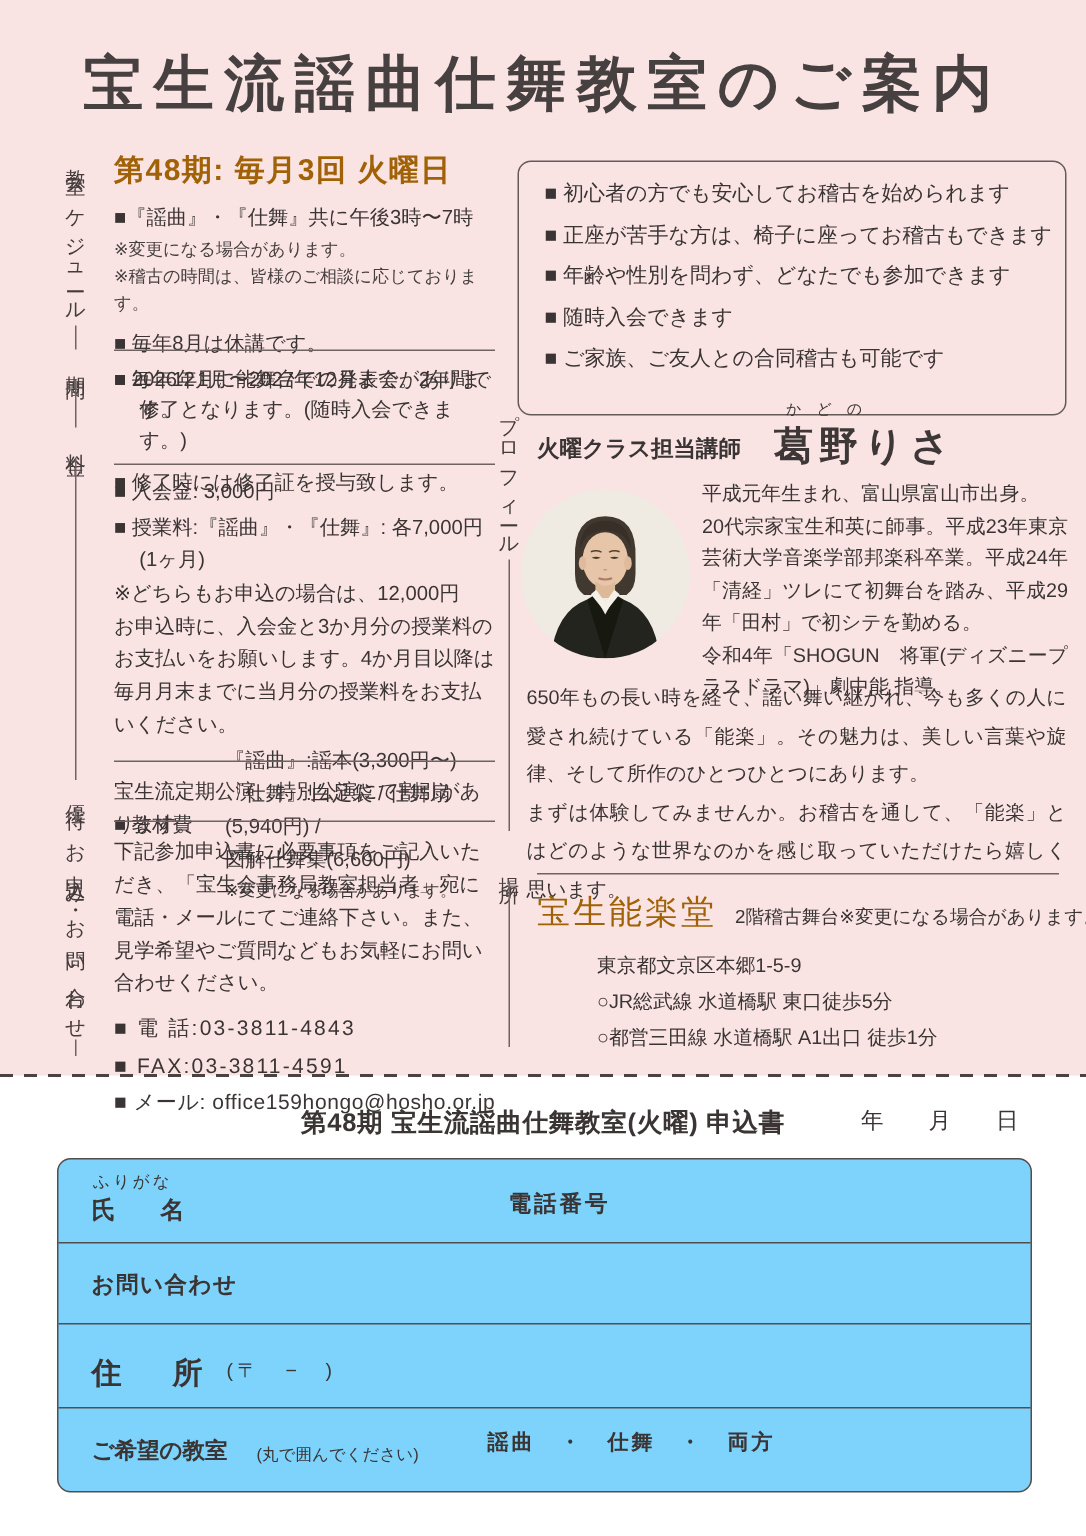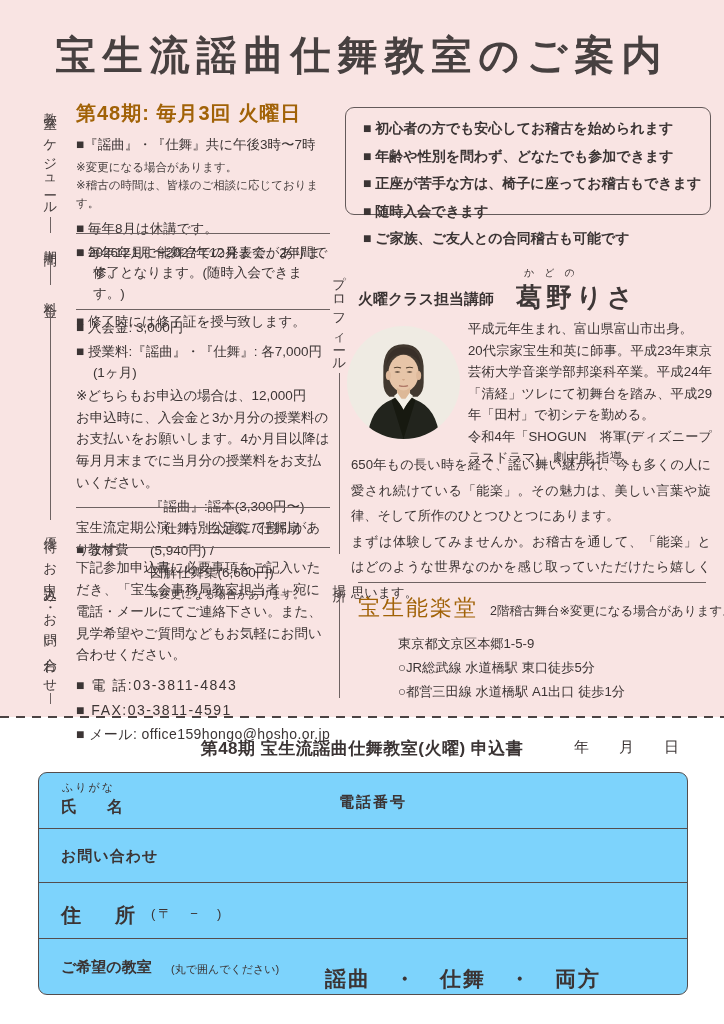--- a/index.html
+++ b/index.html
@@ -40,22 +40,22 @@
   .note { font-size:11.5px; line-height:1.55; color:#463f3f; }
   .para { font-size:13.5px; line-height:1.62; }
   .mat-row { display:flex; font-size:13.5px; line-height:1.62; margin-top:2px;align-items:center; }
   .mat-label { width:74px; flex:none; font-weight:400; }
   .mat-note { font-size:11px; margin-top:3px; }
   .contact-line { font-size:14px; letter-spacing:1.5px; line-height:1.75; white-space:nowrap; }
   .contact-mail { letter-spacing:0.4px; }
 
   
   .intro-box {
-    position:absolute; left:345px; top:107px; width:366px; height:108px;
-    border:1.5px solid #645a5a; border-radius:9px; padding:7px 17px; background:transparent;font-weight:bold;
+    position:absolute; left:345px; top:107px; width:366px; height:170px;
+    border:1.5px solid #645a5a; border-radius:9px; padding:7px 17px; background:transparent;
   }
   .intro-box p { font-size:14px; line-height:27.5px; white-space:nowrap; }
 
   .prof-head { position:absolute; left:358px; top:266px; display:flex; align-items:flex-end; }
   .prof-role { font-size:15px; font-weight:600; padding-bottom:6px; white-space:nowrap; }
   .prof-nameblock { margin-left:22px; }
   .prof-furigana { font-size:10px; letter-spacing:10px; padding-left:8px; }
   .prof-name {
     font-family:"Liberation Serif","DejaVu Serif",serif;
     font-size:26px; font-weight:700; letter-spacing:4px; color:#3e3737; white-space:nowrap;
@@ -92,21 +92,21 @@
   .fr1 { height:56px; } .fr2 { height:54px; } .fr3 { height:56px; }
   .fr4 { flex:1; border-bottom:none; }
   .furigana-label { position:absolute; left:23px; top:7px; font-size:11px; letter-spacing:2px; }
   .name-label { position:absolute; left:22px; top:24px; font-size:16px; font-weight:600; letter-spacing:7px; }
   .phone-label { position:absolute; left:300px; top:20px; font-size:15px; font-weight:600; letter-spacing:2px; }
   .email-label { position:absolute; left:22px; top:18px; font-size:15px; font-weight:600; letter-spacing:1px; }
   .addr-label { position:absolute; left:22px; top:19px; font-size:20px; font-weight:600; letter-spacing:7px; }
   .postal-label { position:absolute; left:112px; top:22px; font-size:13px; letter-spacing:3px; }
   .class-label { position:absolute; left:22px; top:19px; font-size:15px; font-weight:700; }
   .class-note { position:absolute; left:132px; top:23px; font-size:11px; }
-  .class-options { position:absolute; left:286px; top:14px; font-size:21px; font-weight:700; letter-spacing:2px;margin-top:12px; }
+  .class-options { position:absolute; left:286px; top:14px; font-size:14px; font-weight:700; letter-spacing:2px; }
 </style>
 </head>
 <body>
 
 <div class="flyer">
   <div class="pink">
 
     <h1 class="title">宝生流謡曲仕舞教室のご案内</h1>
 
     <div class="rail rail-left">
@@ -162,22 +162,22 @@
 
     <div class="lsec" style="top:557px;">
       <div class="para" style="margin-bottom:7px;">下記参加申込書に必要事項をご記入いただき、「宝生会事務局教室担当者」宛に電話・メールにてご連絡下さい。また、見学希望やご質問などもお気軽にお問い合わせください。</div>
       <div class="contact-line">■ 電 話:03-3811-4843</div>
       <div class="contact-line">■ FAX:03-3811-4591</div>
       <div class="contact-line contact-mail">■ メール: office159hongo@hosho.or.jp</div>
     </div>
 
     <div class="intro-box">
       <p>■ 初心者の方でも安心してお稽古を始められます</p>
+      <p>■ 正座が苦手な方は、椅子に座ってお稽古もできます</p>
       <p>■ 年齢や性別を問わず、どなたでも参加できます</p>
-      <p>■ 正座が苦手な方は、椅子に座ってお稽古もできます</p>
       <p>■ 随時入会できます</p>
       <p>■ ご家族、ご友人との合同稽古も可能です</p>
     </div>
 
     <div class="rail rail-prof">
       <span class="rail-label">プロフィール</span>
       <span class="rail-line rl-grow"></span>
     </div>
 
     <div class="prof-head">

